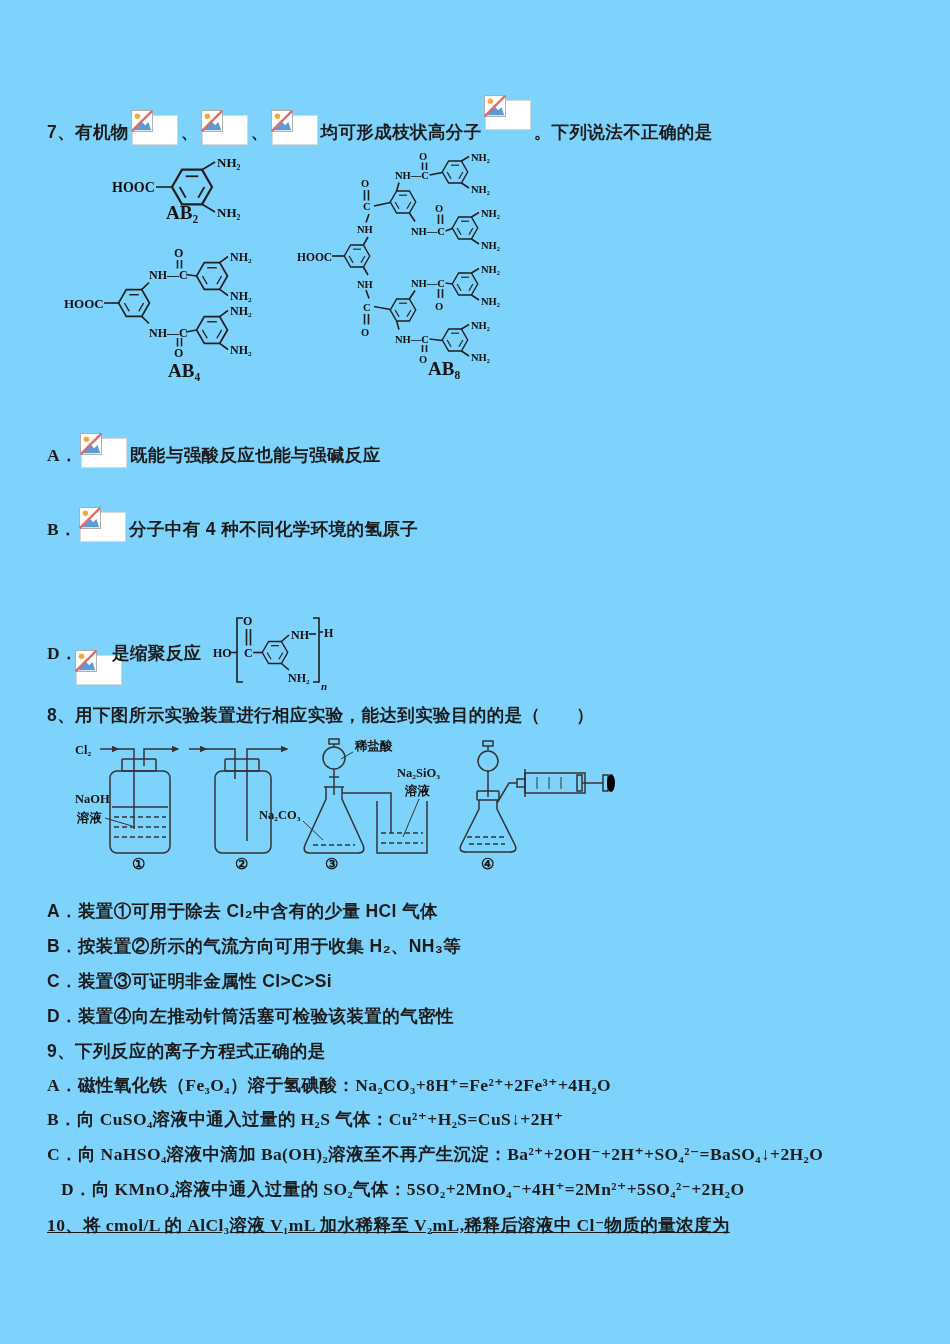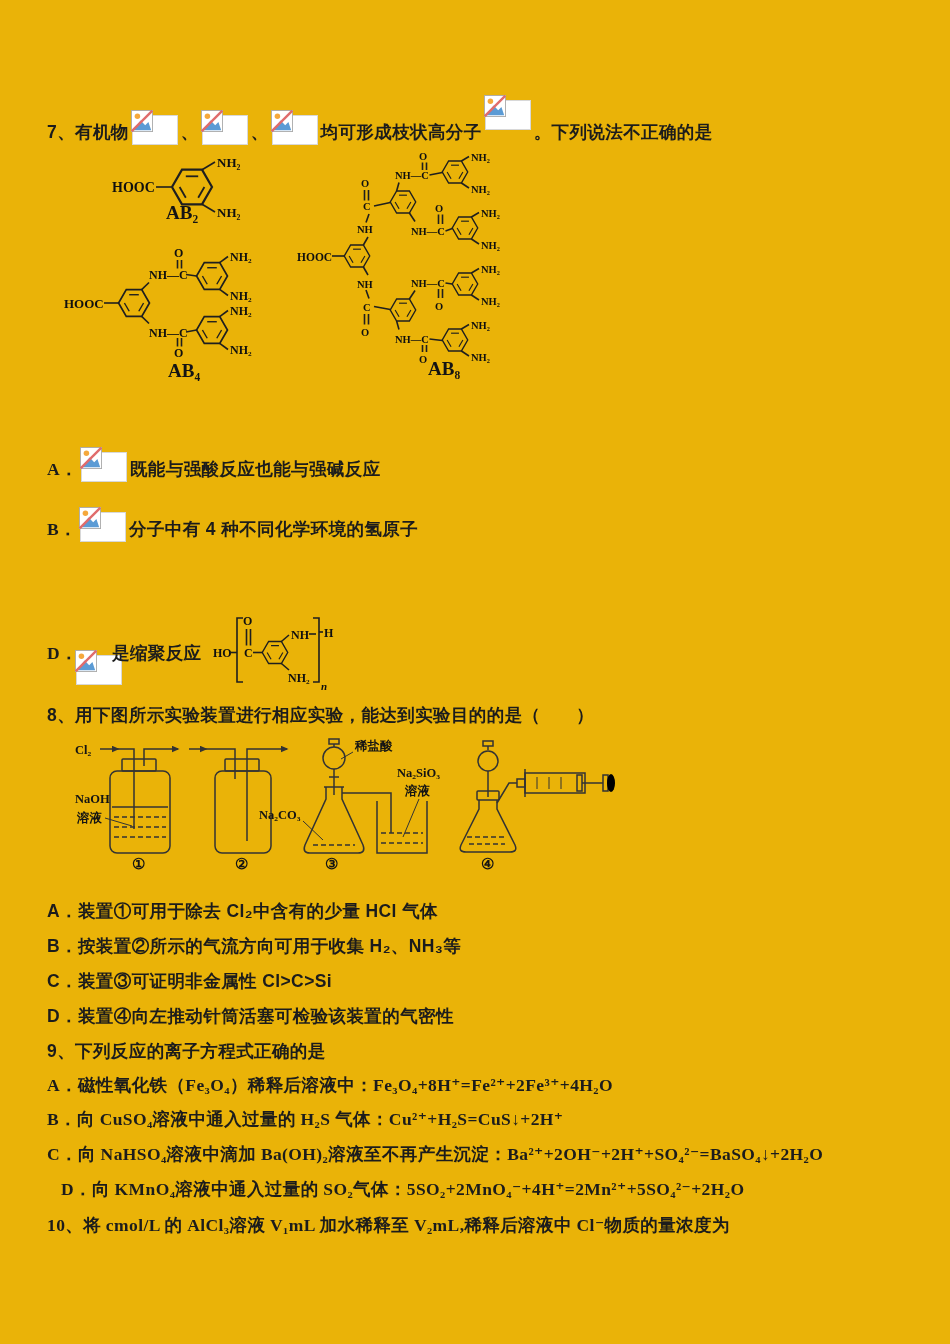--- a/index.html
+++ b/index.html
@@ -1,17 +1,17 @@
 <!DOCTYPE html>
 <html><head>
 <meta charset="utf-8">
 <style>
   * { margin:0; padding:0; box-sizing:border-box; }
   html,body { background:#ffffff; }
-  .page { position:relative; width:950px; height:1344px; background:#eab308; overflow:hidden;
+  .page { position:relative; width:950px; height:1344px; background:#7dd3fc; overflow:hidden;
           font-family:"Liberation Sans", sans-serif; color:#1c1c1c; }
   .line { position:absolute; white-space:nowrap; font-weight:700; font-size:17.5px;
           letter-spacing:0.4px; line-height:30px; }
   .serif { font-family:"Liberation Serif","DejaVu Serif",serif; }
   .figlbl { position:absolute; font-family:"Liberation Serif","DejaVu Serif",serif;
             font-weight:700; font-size:19px; color:#141414; }
   
   .ph { display:inline-block; position:relative; width:46px; height:30px;
         border:1px solid #d8d8d8; background:#fff; vertical-align:-7px; margin:0 3px; }
   .ph svg { position:absolute; left:-2px; top:-6px; width:22px; height:22px; }
@@ -172,21 +172,21 @@
     <line x1="129.5" y1="193" x2="129.5" y2="200"></line>
     <text x="122" y="211" font-size="10.5">O</text>
     <line x1="132.5" y1="187" x2="145.3" y2="188.5"></line>
     <line x1="164.4" y1="177" x2="172" y2="172.5"></line>
     <text x="174" y="176.5" font-size="10.5">NH₂</text>
     <line x1="164.4" y1="199" x2="172" y2="204"></line>
     <text x="174" y="208.5" font-size="10.5">NH₂</text>
   </svg>
   <div class="figlbl" style="left:428px;top:358px;">AB₈</div>
 
-  <div class="line" style="top:452px;left:47px;">
+  <div class="line" style="top:438px;left:47px;">
     <span class="serif">A．</span><span class="ph"><svg viewBox="0 0 24 24">
           <use href="#bimg"></use>
         </svg></span><span>既能与强酸反应也能与强碱反应</span>
   </div>
   <div class="line" style="top:512px;left:47px;">
     <span class="serif">B．</span><span class="ph"><svg viewBox="0 0 24 24">
           <use href="#bimg"></use>
         </svg></span><span>分子中有 4 种不同化学环境的氢原子</span>
   </div>
   <div class="line serif" style="top:638px;left:47px;">D．</div>
@@ -288,20 +288,20 @@
     <line class="dash" x1="394" y1="111" x2="430" y2="111"></line>
     <text x="406" y="136" font-size="15" class="zh">④</text>
   </svg>
 
   <div class="line" style="top:896px;left:47px;text-align:right;">A．装置①可用于除去 Cl₂中含有的少量 HCl 气体</div>
   <div class="line" style="top:931px;left:47px;">B．按装置②所示的气流方向可用于收集 H₂、NH₃等</div>
   <div class="line" style="top:966px;left:47px;">C．装置③可证明非金属性 Cl&gt;C&gt;Si</div>
   <div class="line" style="top:1001px;left:47px;">D．装置④向左推动针筒活塞可检验该装置的气密性</div>
 
   <div class="line" style="top:1036px;left:47px;">9、下列反应的离子方程式正确的是</div>
-  <div class="line serif" style="top:1070px;left:47px;">A．磁性氧化铁（Fe₃O₄）稀释后溶液中：Fe₃O₄+8H⁺=Fe²⁺+2Fe³⁺+4H₂O</div>
+  <div class="line serif" style="top:1070px;left:47px;">A．磁性氧化铁（Fe₃O₄）溶于氢碘酸：Na₂CO₃+8H⁺=Fe²⁺+2Fe³⁺+4H₂O</div>
   <div class="line serif" style="top:1104px;left:47px;">B．向 CuSO₄溶液中通入过量的 H₂S 气体：Cu²⁺+H₂S=CuS↓+2H⁺</div>
   <div class="line serif" style="top:1139px;left:47px;">C．向 NaHSO₄溶液中滴加 Ba(OH)₂溶液至不再产生沉淀：Ba²⁺+2OH⁻+2H⁺+SO₄²⁻=BaSO₄↓+2H₂O</div>
   <div class="line serif" style="top:1174px;left:61px;">D．向 KMnO₄溶液中通入过量的 SO₂气体：5SO₂+2MnO₄⁻+4H⁺=2Mn²⁺+5SO₄²⁻+2H₂O</div>
 
-  <div class="line serif" style="top:1210px;left:47px;">10、将 cmol/L 的 AlCl₃溶液 V₁mL 加水稀释至 V₂mL,稀释后溶液中 Cl⁻物质的量浓度为</div>
+  <div class="line serif" style="top:1210px;left:47px;text-decoration:underline;">10、将 cmol/L 的 AlCl₃溶液 V₁mL 加水稀释至 V₂mL,稀释后溶液中 Cl⁻物质的量浓度为</div>
 
 </div>
 
 </body></html>

